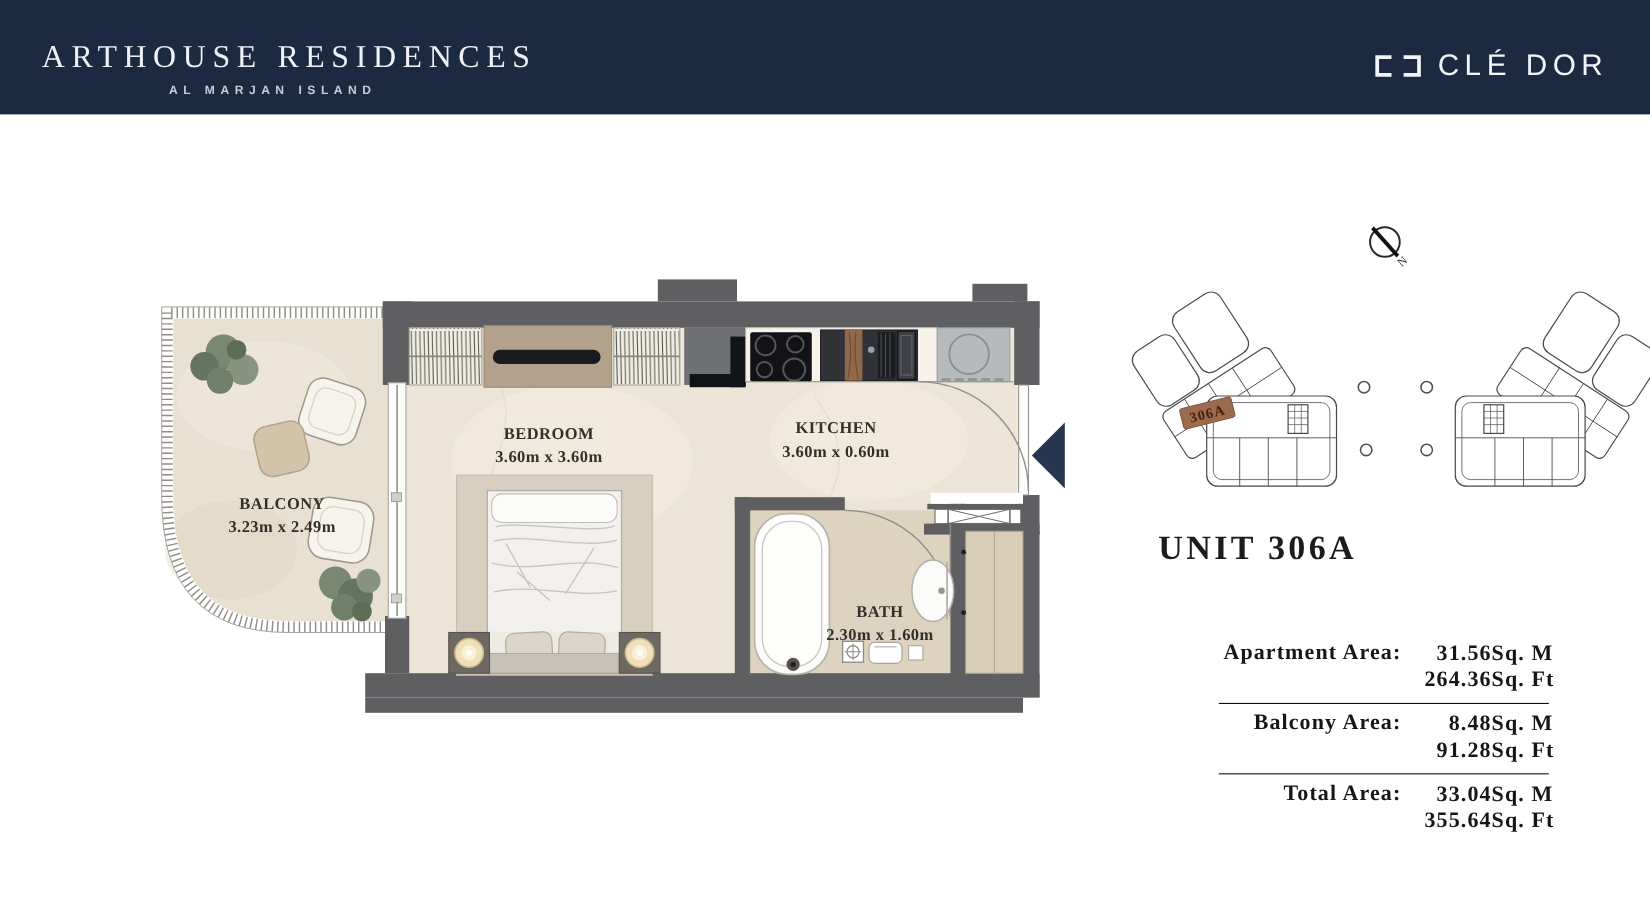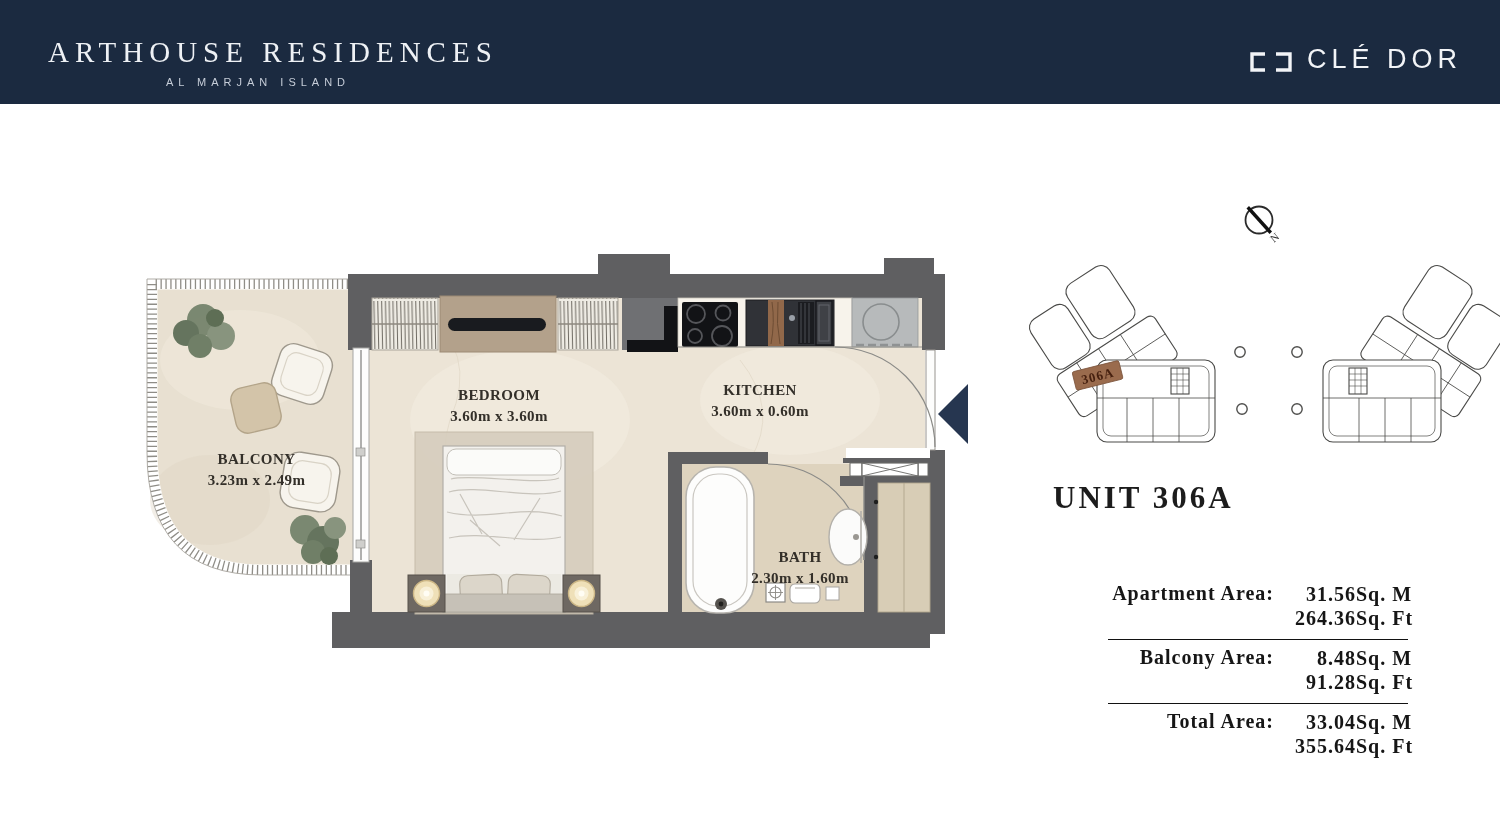--- a/index.html
+++ b/index.html
@@ -5,31 +5,31 @@
   html,body{margin:0;padding:0;}
   body{
     width:1500px;height:820px;position:relative;background:#ffffff;
     font-family:"Liberation Serif",serif;overflow:hidden;
   }
   
   .header{
     position:absolute;top:0;left:0;width:1500px;height:104px;
     background:#1b2a40;z-index:5;
   }
-  .brand{position:absolute;left:38px;top:36px;width:420px;text-align:center;color:#eef1f5;margin-left:10px;}
+  .brand{position:absolute;left:38px;top:36px;width:420px;text-align:center;color:#eef1f5;}
   .brand-title{
     font-family:"Liberation Serif",serif;font-size:29px;letter-spacing:6px;
     font-weight:400;white-space:nowrap;
   }
   .brand-sub{
     font-family:"Liberation Sans",sans-serif;font-size:11px;letter-spacing:5px;
-    color:#c6cdd8;margin-top:7px;white-space:nowrap;
+    color:#c6cdd8;margin-top:7px;white-space:nowrap;font-weight:bold;
   }
   .logo{
-    position:absolute;right:38px;top:44px;display:flex;align-items:flex-end;gap:13px;color:#f2f4f7;
+    position:absolute;right:38px;top:44px;display:flex;align-items:center;gap:13px;color:#f2f4f7;
   }
   .logo-text{
     font-family:"Liberation Sans",sans-serif;font-size:27px;letter-spacing:5px;
     font-weight:400;white-space:nowrap;
   }
   
   .room-label{
     position:absolute;text-align:center;color:#332f29;z-index:3;
     font-size:15px;font-weight:700;line-height:1.4;letter-spacing:0.4px;white-space:nowrap;
   }

